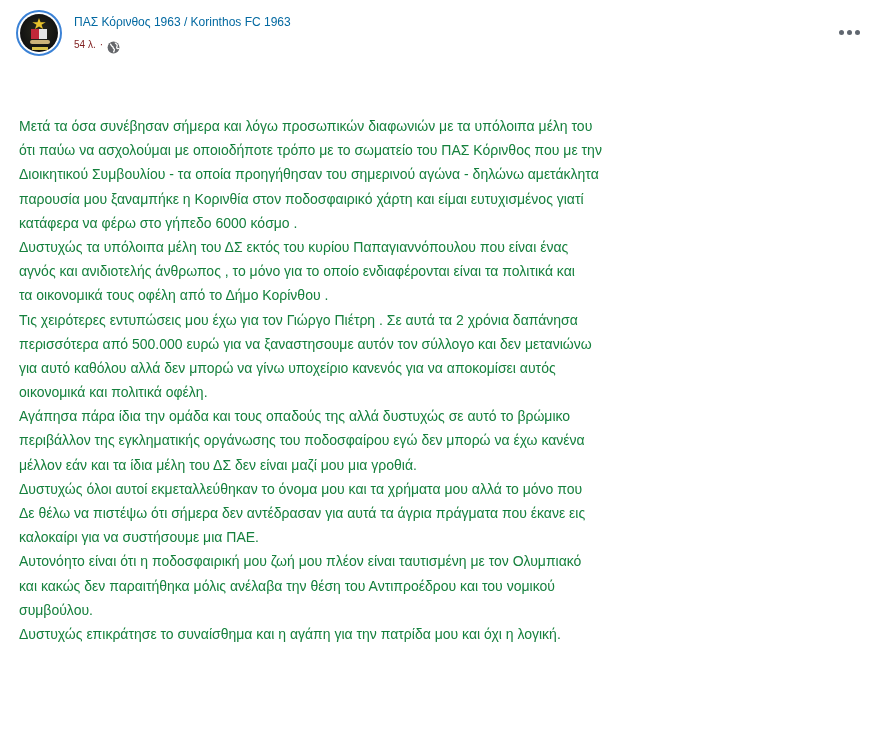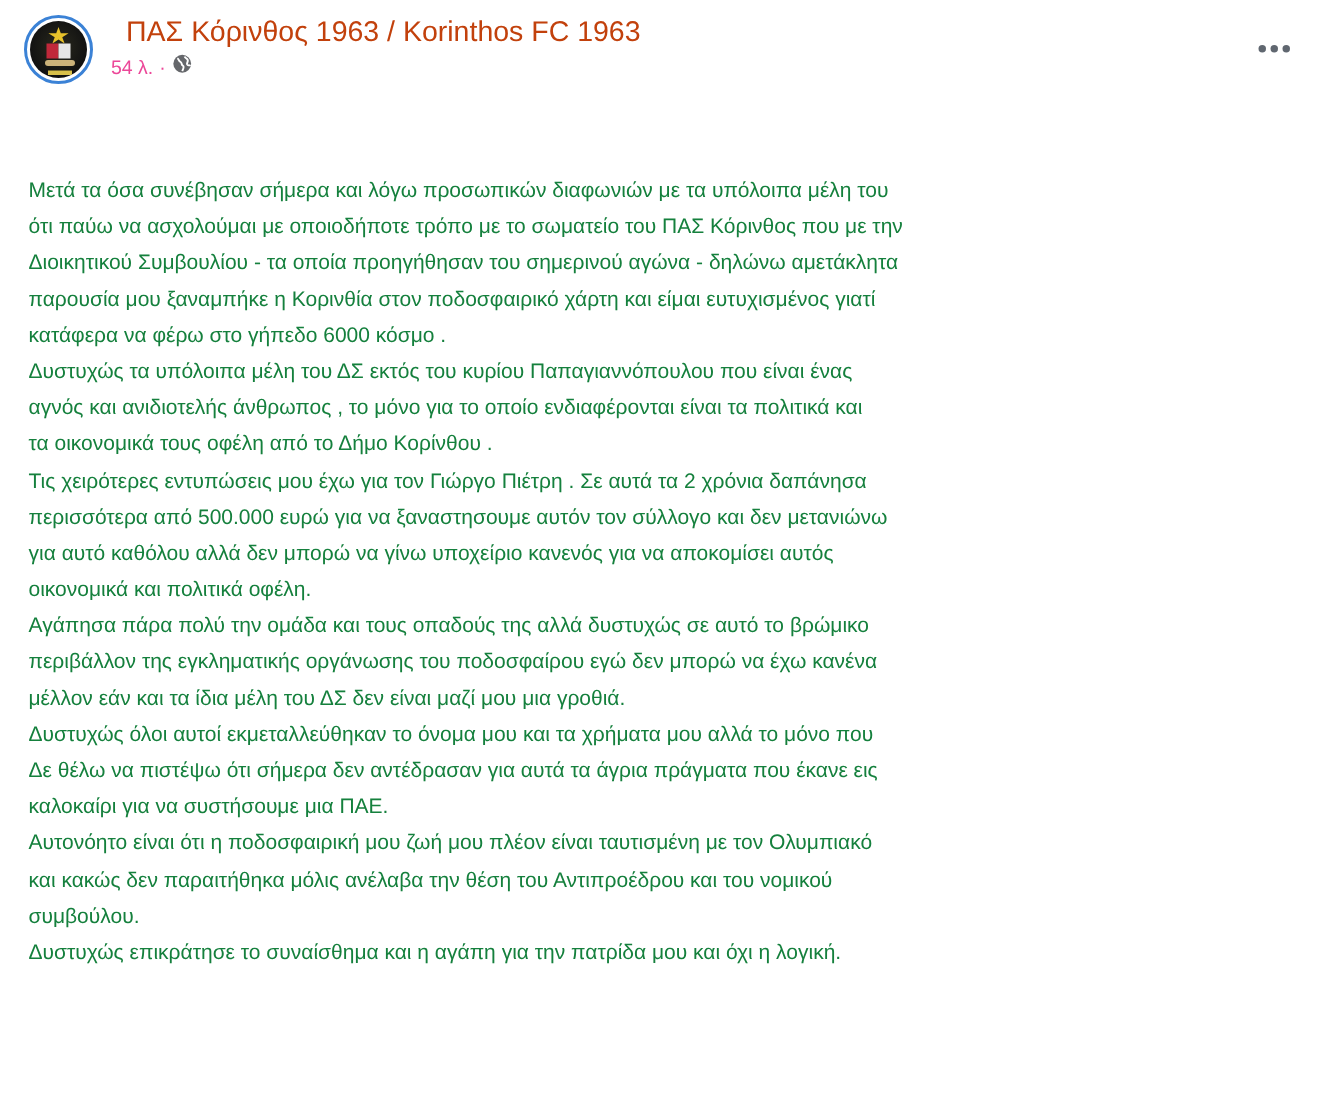--- a/index.html
+++ b/index.html
@@ -77,32 +77,31 @@
       position: absolute;
       left: 12px; top: 33px;
       width: 16px; height: 3px;
       background: #d8c04a;
     }
     .header-text {
       margin-left: 12px;
       margin-top: 1px;
     }
     .page-name {
-      font-size: 19px;
-      color: #c2410c;
+      font-size: 12px;
+      color: #0369a1;
       line-height: 22px;
       cursor: pointer;
       white-space: nowrap;
-      margin-left: 10px;
     }
     .meta {
       display: flex;
-      align-items: flex-start;
-      font-size: 13px;
-      color: #ec4899;
+      align-items: flex-end;
+      font-size: 10px;
+      color: #7f1d1d;
       margin-top: 3px;
       line-height: 18px;
     }
     .meta .sep {
       margin: 0 4px;
     }
     .globe {
       width: 13px;
       height: 13px;
       display: inline-block;
@@ -189,21 +188,21 @@
     <span class="line">Διοικητικού Συμβουλίου - τα οποία προηγήθησαν του σημερινού αγώνα - δηλώνω αμετάκλητα</span>
     <span class="line">παρουσία μου ξαναμπήκε η Κορινθία στον ποδοσφαιρικό χάρτη και είμαι ευτυχισμένος γιατί</span>
     <span class="line">κατάφερα να φέρω στο γήπεδο 6000 κόσμο .</span>
     <span class="line">Δυστυχώς τα υπόλοιπα μέλη του ΔΣ εκτός του κυρίου Παπαγιαννόπουλου που είναι ένας</span>
     <span class="line">αγνός και ανιδιοτελής άνθρωπος , το μόνο για το οποίο ενδιαφέρονται είναι τα πολιτικά και</span>
     <span class="line">τα οικονομικά τους οφέλη από το Δήμο Κορίνθου .</span>
     <span class="line">Τις χειρότερες εντυπώσεις μου έχω για τον Γιώργο Πιέτρη . Σε αυτά τα 2 χρόνια δαπάνησα</span>
     <span class="line">περισσότερα από 500.000 ευρώ για να ξαναστησουμε αυτόν τον σύλλογο και δεν μετανιώνω</span>
     <span class="line">για αυτό καθόλου αλλά δεν μπορώ να γίνω υποχείριο κανενός για να αποκομίσει αυτός</span>
     <span class="line">οικονομικά και πολιτικά οφέλη.</span>
-    <span class="line">Αγάπησα πάρα πολύ την ομάδα και τους οπαδούς της αλλά δυστυχώς σε αυτό το βρώμικο</span>
+    <span class="line">Αγάπησα πάρα ίδια την ομάδα και τους οπαδούς της αλλά δυστυχώς σε αυτό το βρώμικο</span>
     <span class="line">περιβάλλον της εγκληματικής οργάνωσης του ποδοσφαίρου εγώ δεν μπορώ να έχω κανένα</span>
     <span class="line">μέλλον εάν και τα ίδια μέλη του ΔΣ δεν είναι μαζί μου μια γροθιά.</span>
     <span class="line">Δυστυχώς όλοι αυτοί εκμεταλλεύθηκαν το όνομα μου και τα χρήματα μου αλλά το μόνο που</span>
     <span class="line">Δε θέλω να πιστέψω ότι σήμερα δεν αντέδρασαν για αυτά τα άγρια πράγματα που έκανε εις</span>
     <span class="line">καλοκαίρι για να συστήσουμε μια ΠΑΕ.</span>
     <span class="line">Αυτονόητο είναι ότι η ποδοσφαιρική μου ζωή μου πλέον είναι ταυτισμένη με τον Ολυμπιακό</span>
     <span class="line">και κακώς δεν παραιτήθηκα μόλις ανέλαβα την θέση του Αντιπροέδρου και του νομικού</span>
     <span class="line">συμβούλου.</span>
     <span class="line">Δυστυχώς επικράτησε το συναίσθημα και η αγάπη για την πατρίδα μου και όχι η λογική.</span>
   </div>

